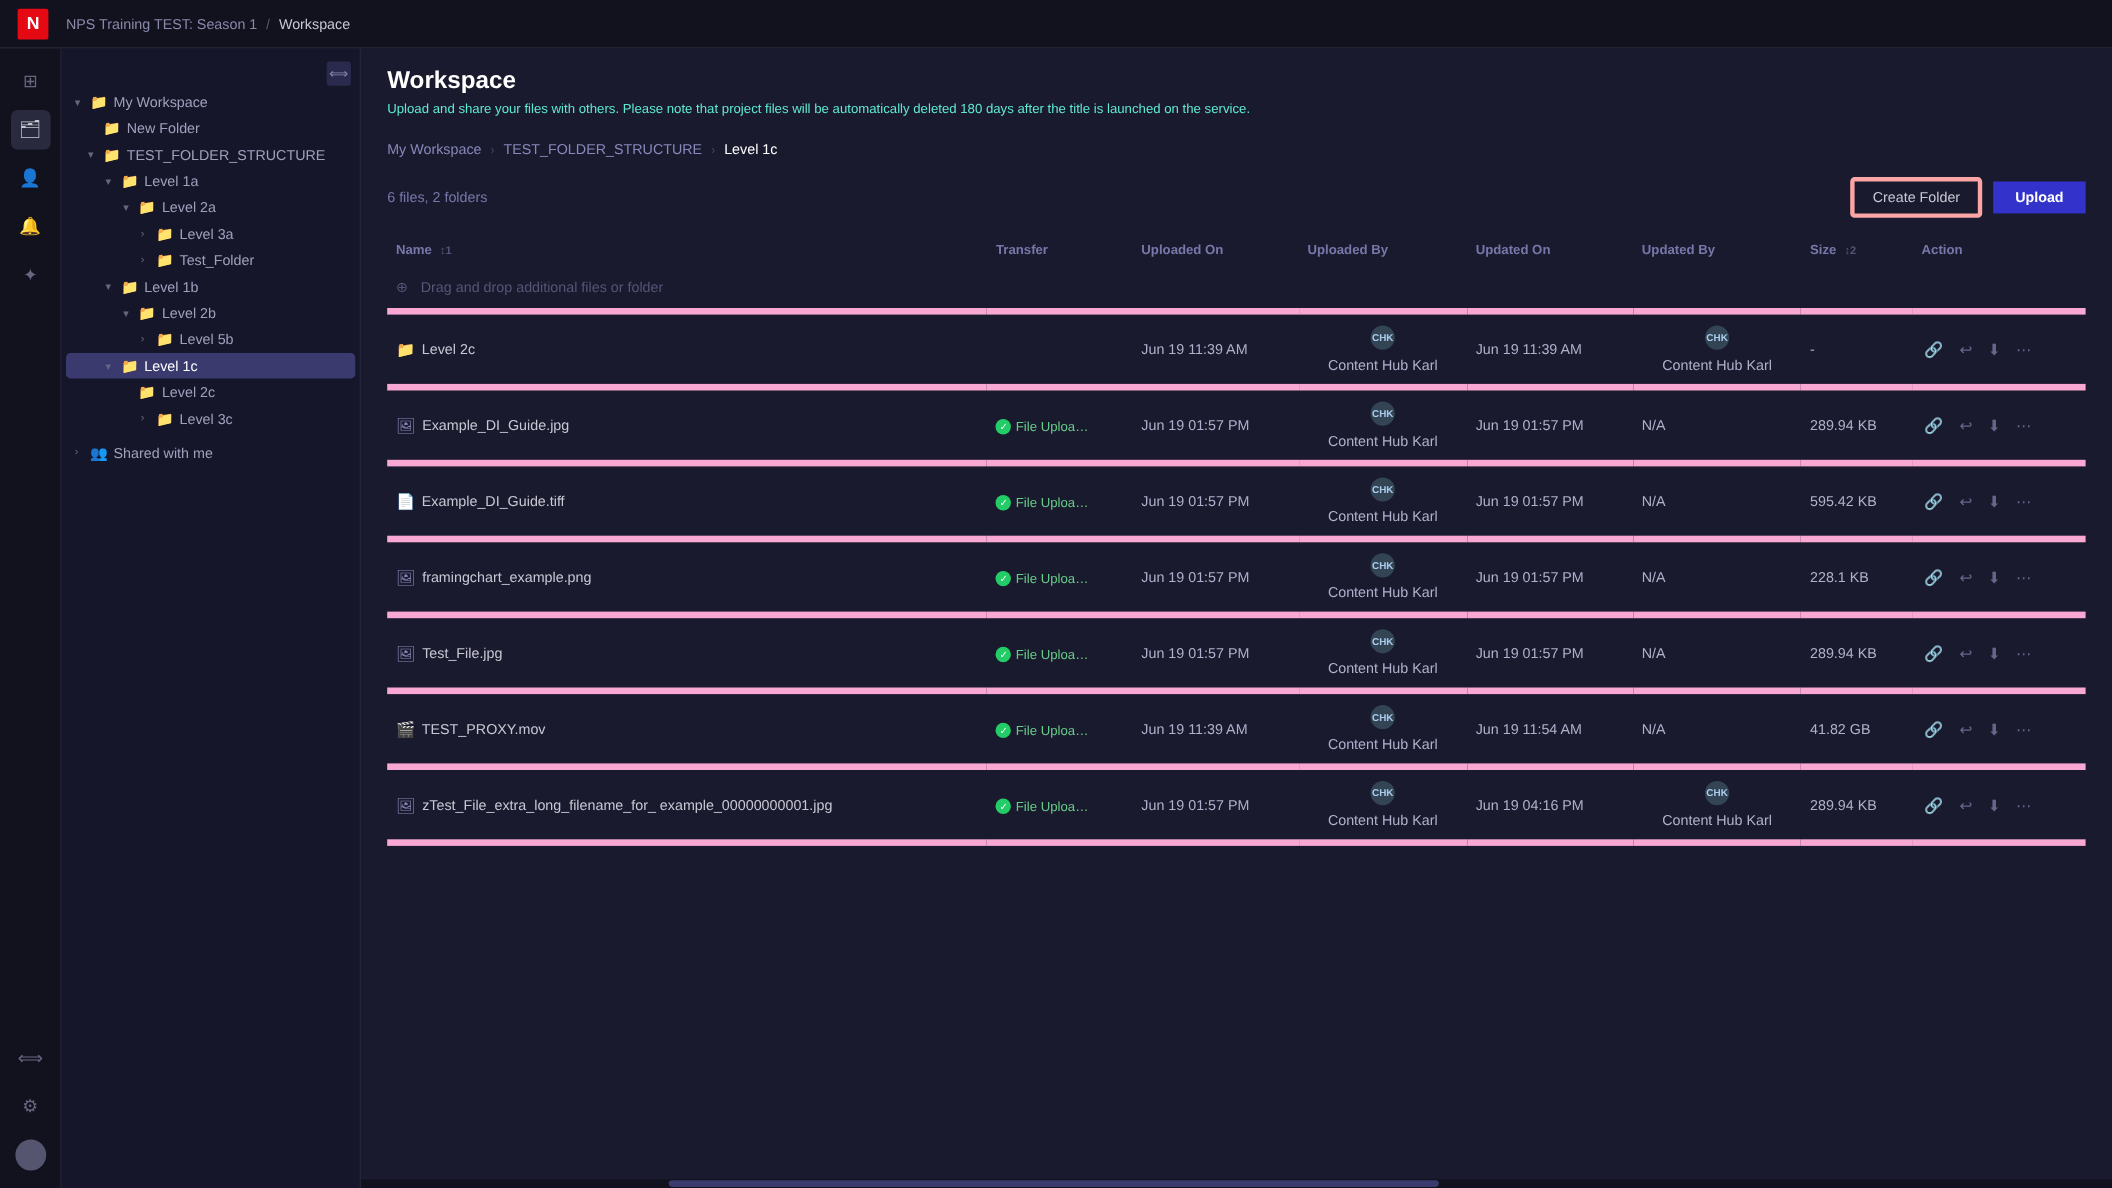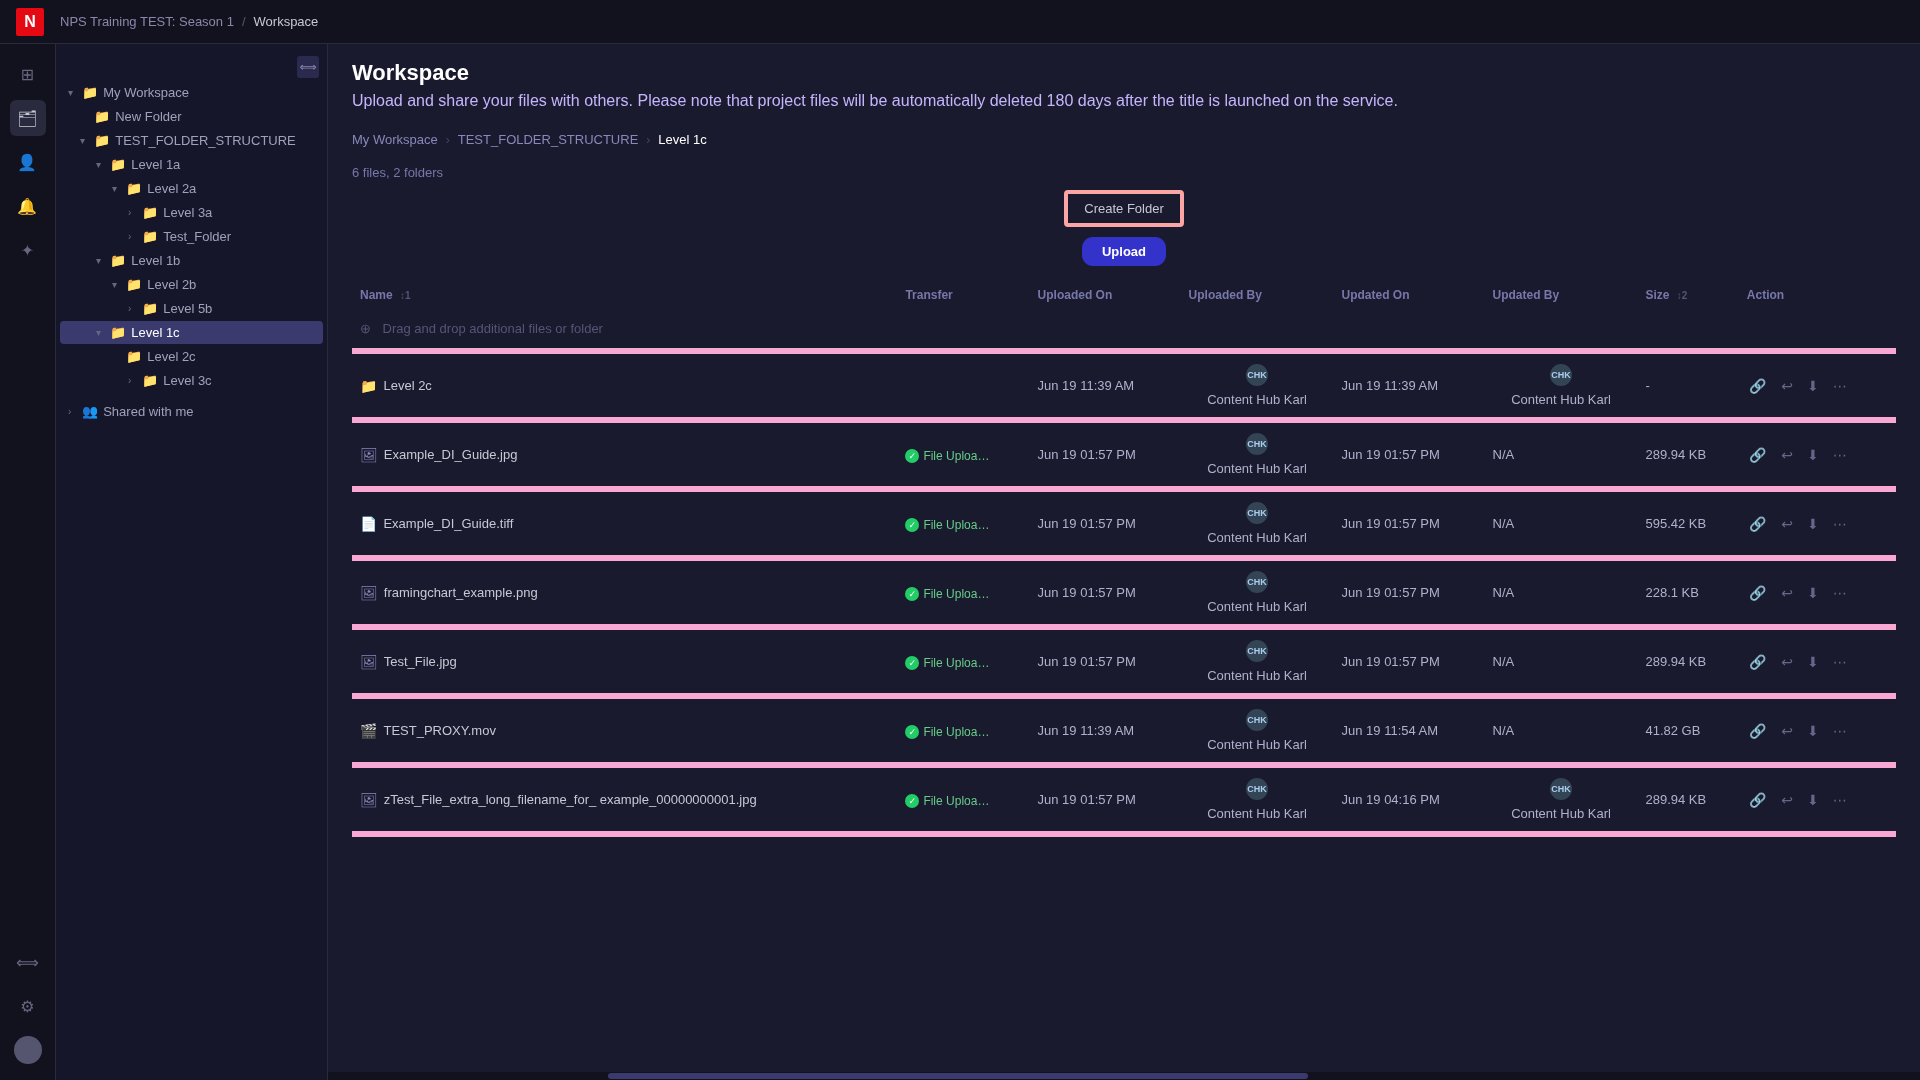--- a/index.html
+++ b/index.html
@@ -145,22 +145,22 @@
       background: #1a1a2e;
       flex-shrink: 0;
     }
     .page-title {
       font-size: 22px;
       font-weight: 700;
       color: #ffffff;
       margin-bottom: 6px;
     }
     .page-subtitle {
-      font-size: 16px;
-      color: #c4b5fd;
+      font-size: 12px;
+      color: #5eead4;
     }
 
     
     .folder-nav {
       display: flex;
       align-items: center;
       padding: 10px 24px;
       gap: 8px;
       background: #1a1a2e;
       flex-shrink: 0;
@@ -174,42 +174,41 @@
     .folder-nav-sep { color: #444466; font-size: 12px; }
 
     
     .toolbar {
       display: flex;
       align-items: center;
       justify-content: flex-end;
       padding: 8px 24px;
       gap: 10px;
       flex-shrink: 0;
-      flex-direction: column;
     }
     .file-count {
       color: #7777aa;
       font-size: 13px;
       margin-right: auto;
     }
     .btn-create-folder {
       background: transparent;
       border: 4px solid #fca5a5;
       color: #c8c8d4;
       padding: 7px 16px;
       border-radius: 4px;
       cursor: pointer;
       font-size: 13px;
     }
     .btn-upload {
       background: #3333cc;
       border: none;
       color: #ffffff;
       padding: 7px 20px;
-      border-radius: 11px;
+      border-radius: 0;
       cursor: pointer;
       font-size: 13px;
       font-weight: 600;
     }
 
     
     .file-table-wrapper {
       flex: 1;
       overflow-y: auto;
       padding: 0 24px;

